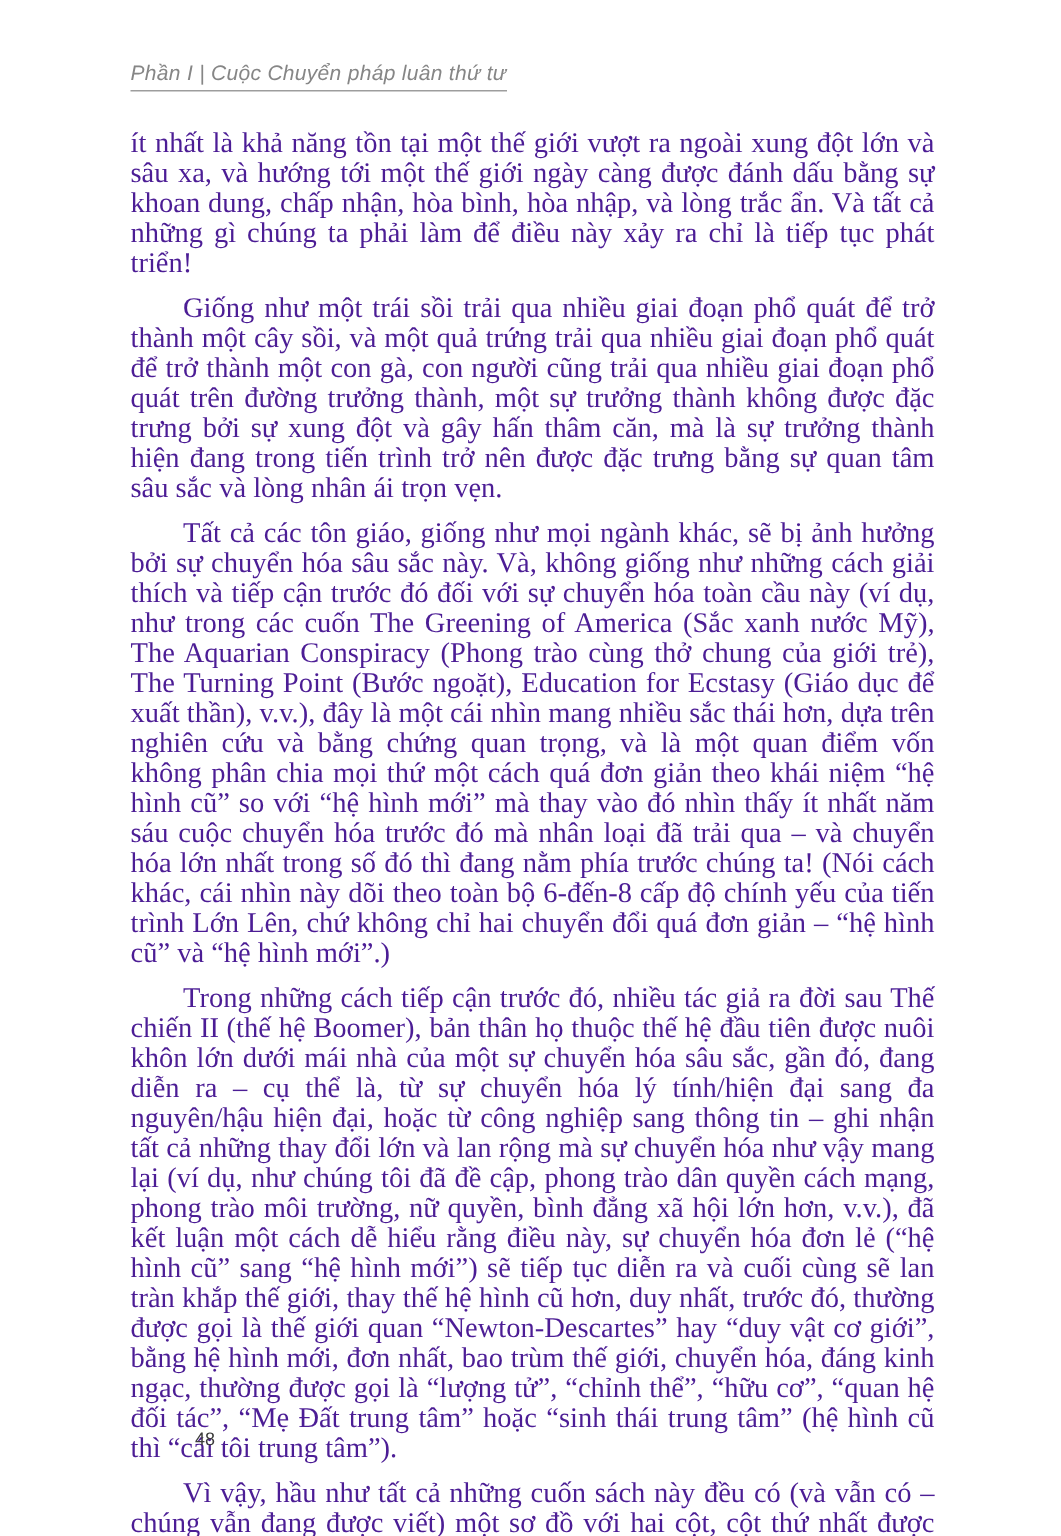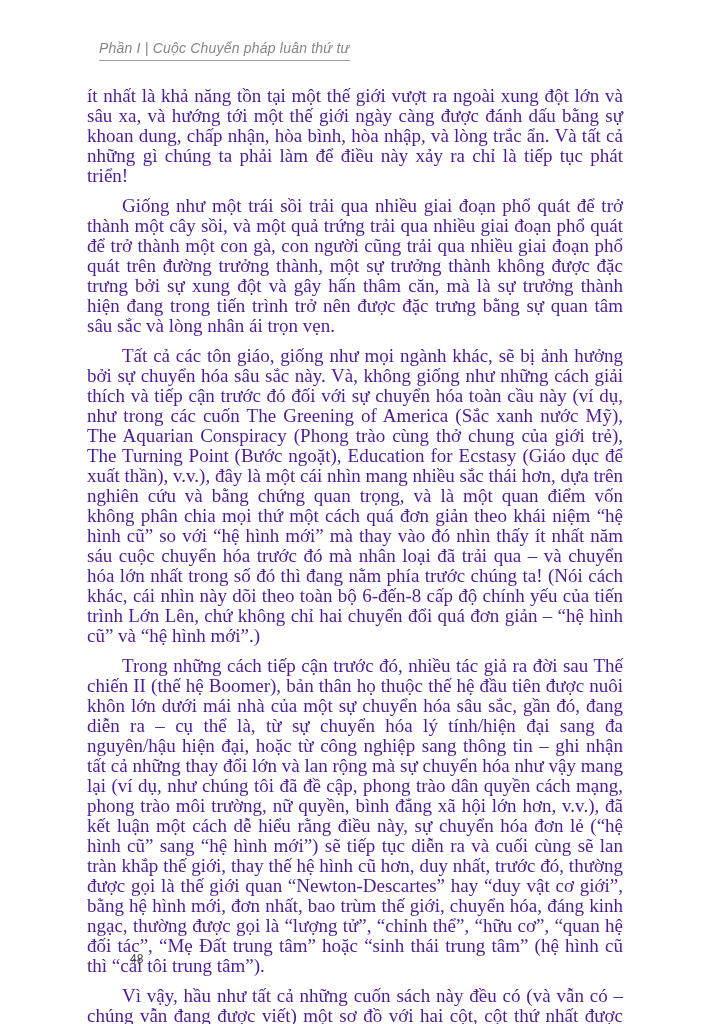--- a/index.html
+++ b/index.html
@@ -21,21 +21,20 @@
     left: 87px;
     top: 40px;
     font-family: "Liberation Sans", sans-serif;
     font-style: italic;
     font-size: 14px;
     letter-spacing: 0.2px;
     color: #868686;
     border-bottom: 1px solid #9d9d9d;
     padding-bottom: 4px;
     white-space: nowrap;
-    margin-left: 12px;
   }
   .content {
     position: absolute;
     left: 87px;
     top: 86px;
     width: 536px;
     color: #4c1d95;
     font-size: 19px;
     line-height: 20px;
     text-align: justify;

